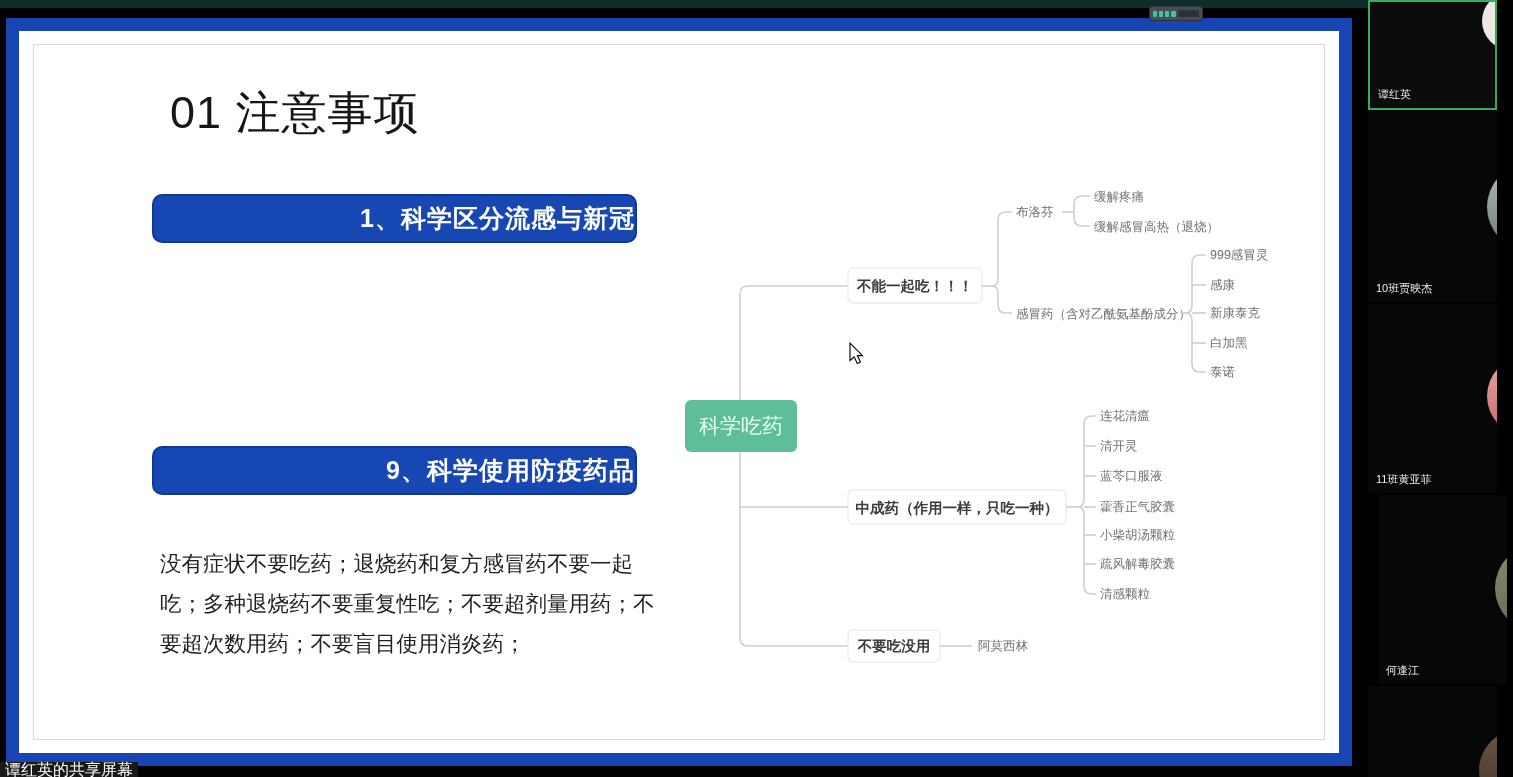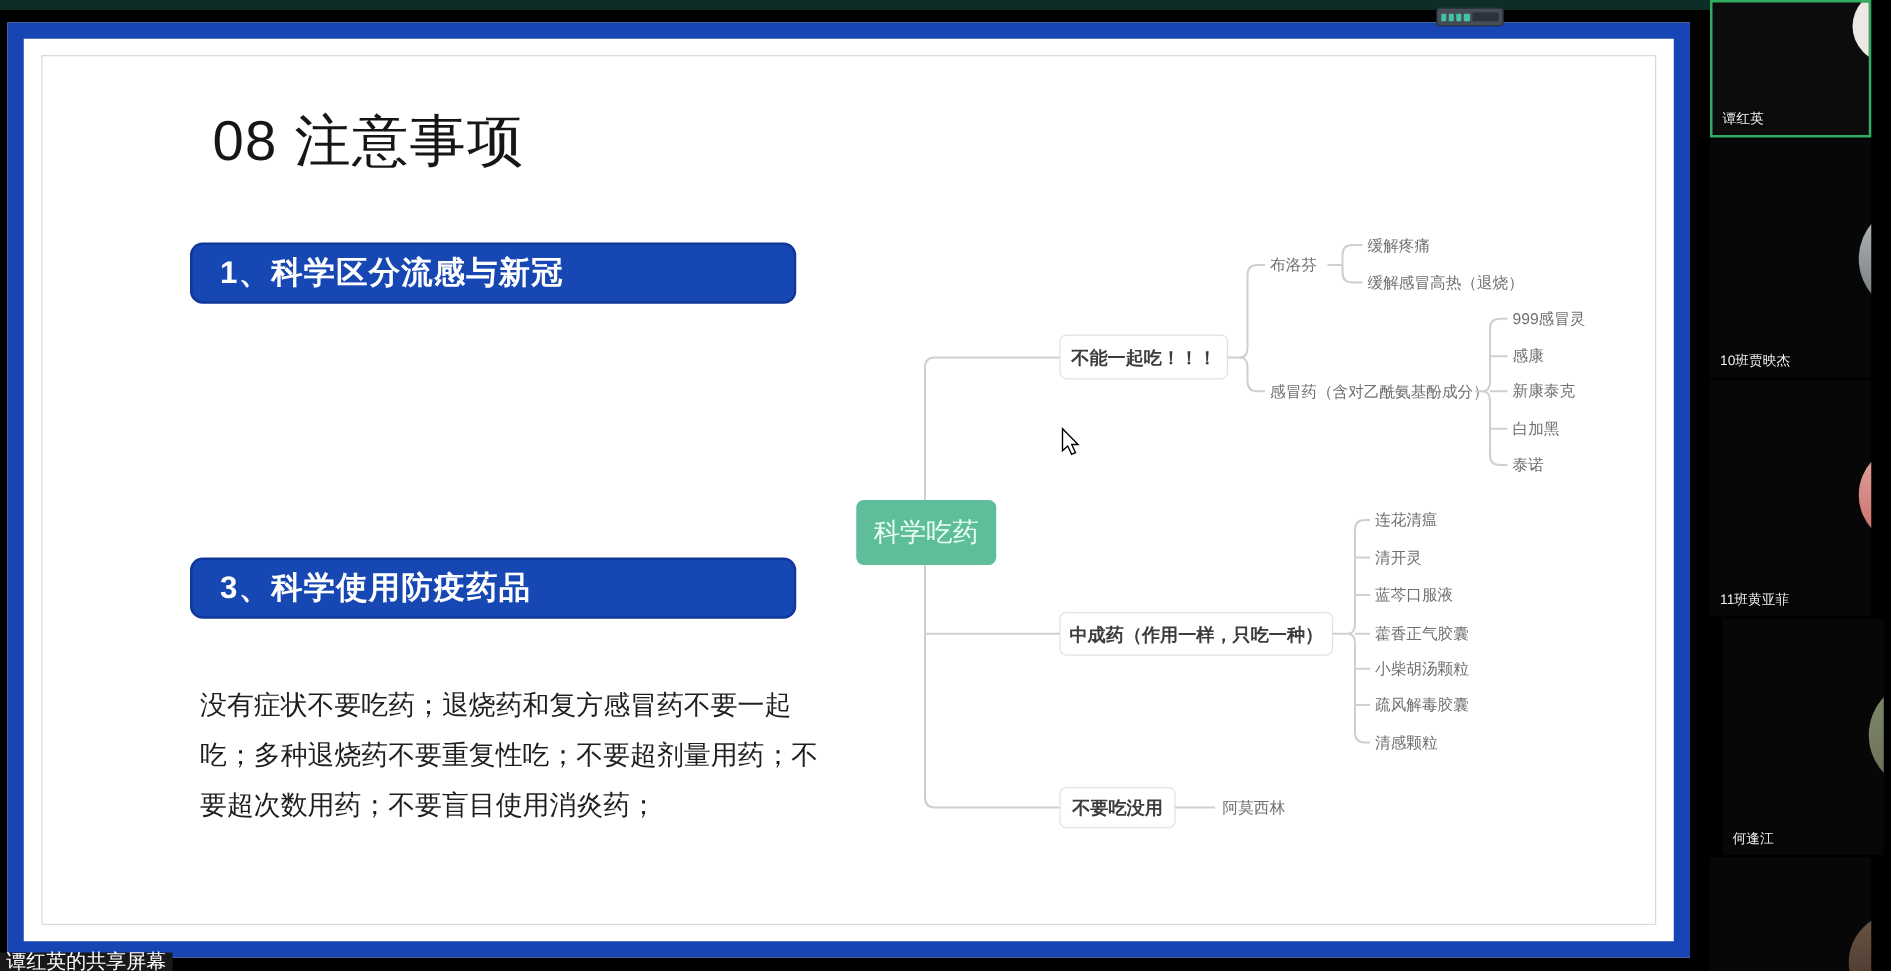--- a/index.html
+++ b/index.html
@@ -17,21 +17,21 @@
   
   .slide-frame { position:absolute; left:6px; top:18px; width:1346px; height:748px;
                  background:#fff; border:13px solid #1746b4; }
   .slide-inner-border { position:absolute; left:14px; top:13px; right:14px; bottom:13px;
                         border:1px solid #dadada; pointer-events:none; }
 
   .slide-title { position:absolute; left:151px; top:52px; font-size:45px; color:#161616;
                  letter-spacing:1px; }
   .banner { position:absolute; left:133px; width:485px; height:49px; background:#1747b3;
             border:2px solid #10379b; border-radius:10px; color:#fff; font-weight:bold;
-            font-size:25px; line-height:45px; padding-left:22px; letter-spacing:1px; }
+            font-size:25px; line-height:45px; letter-spacing:1px;text-align:right; }
   .banner-1 { top:163px; }
   .banner-2 { top:415px; }
   .para { position:absolute; left:141px; width:512px; font-size:21.5px; line-height:40px;
           color:#1e1e1e; }
   .para-1 { top:267px; }
   .para-2 { top:513px; }
 
   .mindmap { position:absolute; left:661px; top:149px; }
   .mm-branch-label { font-size:14.5px; font-weight:bold; fill:#3c3c3c; }
   .mm-leaf { font-size:12.5px; fill:#707070; }
@@ -68,25 +68,25 @@
   <span class="dot"></span>
   <span class="dot"></span>
   <span class="dot"></span>
   <span class="dot"></span>
   <span class="txt"></span>
 </div>
 
 <div class="slide-frame">
   <div class="slide-inner-border"></div>
 
-  <div class="slide-title">08 注意事项</div>
+  <div class="slide-title">01 注意事项</div>
 
   <div class="banner banner-1">1、科学区分流感与新冠</div>
 
-  <div class="banner banner-2">3、科学使用防疫药品</div>
+  <div class="banner banner-2">9、科学使用防疫药品</div>
   <div class="para para-2">没有症状不要吃药；退烧药和复方感冒药不要一起吃；多种退烧药不要重复性吃；不要超剂量用药；不要超次数用药；不要盲目使用消炎药；</div>
 
   <svg class="mindmap" width="630" height="510" viewBox="0 0 630 510">
 
     <path class="mm-line" d="M60,220 V114 Q60,106 68,106 H168"></path>
     <path class="mm-line" d="M60,272 V458 Q60,466 68,466 H168"></path>
     <path class="mm-line" d="M60,327 H168"></path>
 
     <rect x="5" y="220" width="112" height="52" rx="6" fill="#5fbe9a"></rect>
     <text x="61" y="253" text-anchor="middle" font-size="21" fill="#ecfff5">科学吃药</text>

